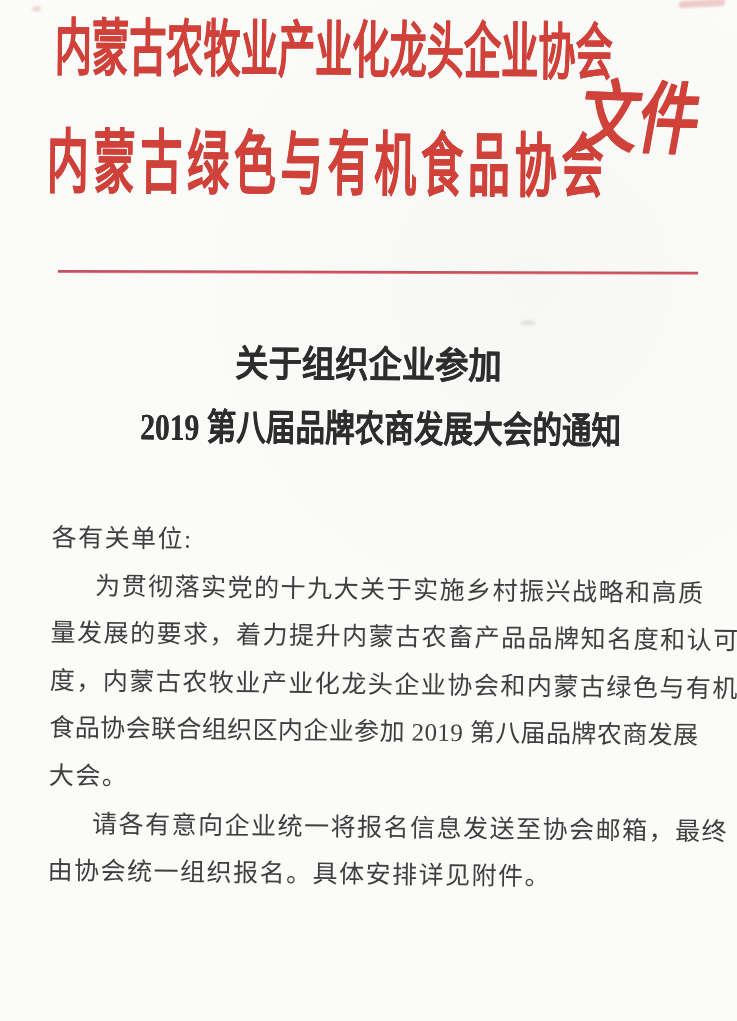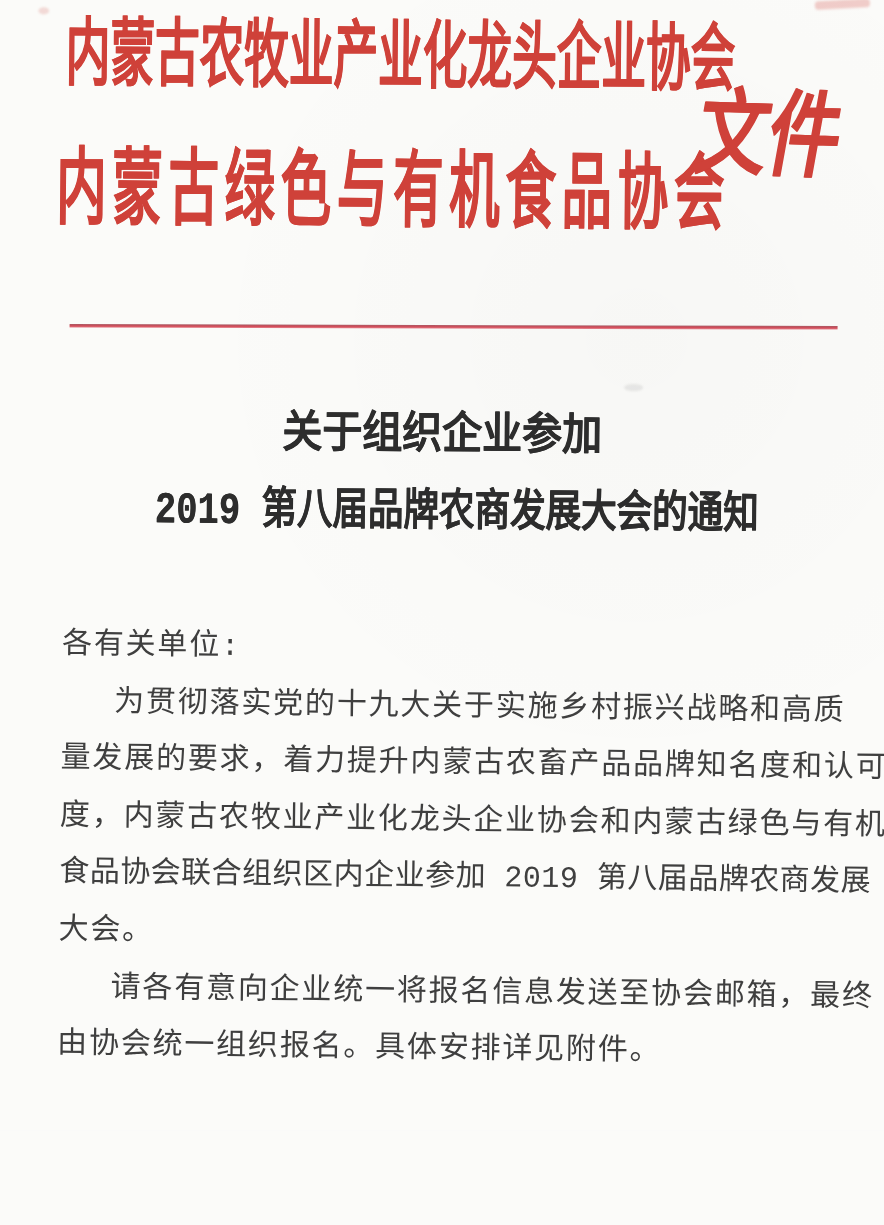--- a/index.html
+++ b/index.html
@@ -9,21 +9,20 @@
     font-family: "Liberation Serif", "DejaVu Serif", serif;
   }
   .page {
     position: relative;
     width: 737px;
     height: 942px;
     overflow: hidden;
     background:
       radial-gradient(circle at 72% 30%, rgba(0,0,0,0.015), transparent 45%),
       #fbfbf9;
-    font-family: Liberation Mono, monospace;
   }
 
   
   .letterhead {
     position: absolute;
     left: 0; top: 0; width: 737px; height: 230px;
     transform: rotate(0.5deg);
     transform-origin: left top;
     color: #cf4139;
   }

